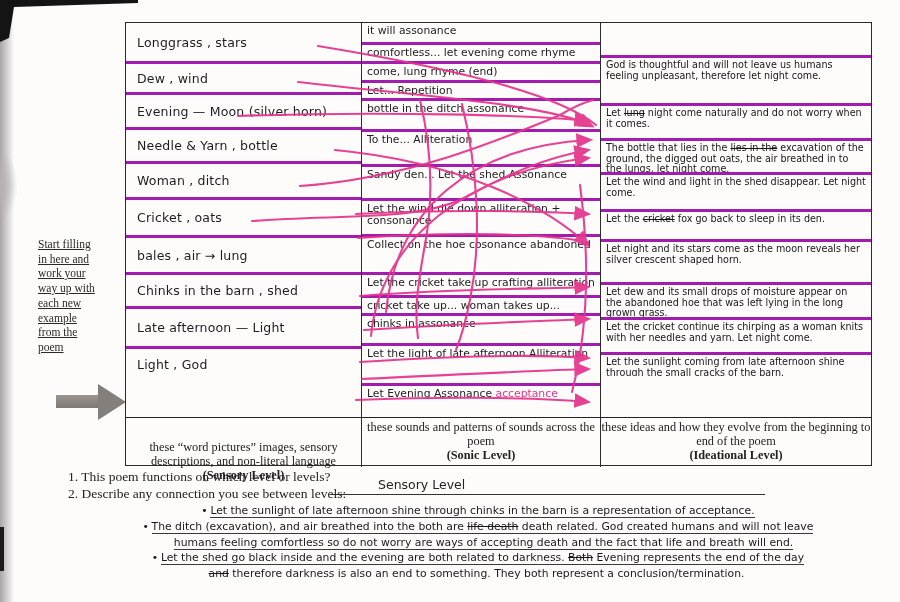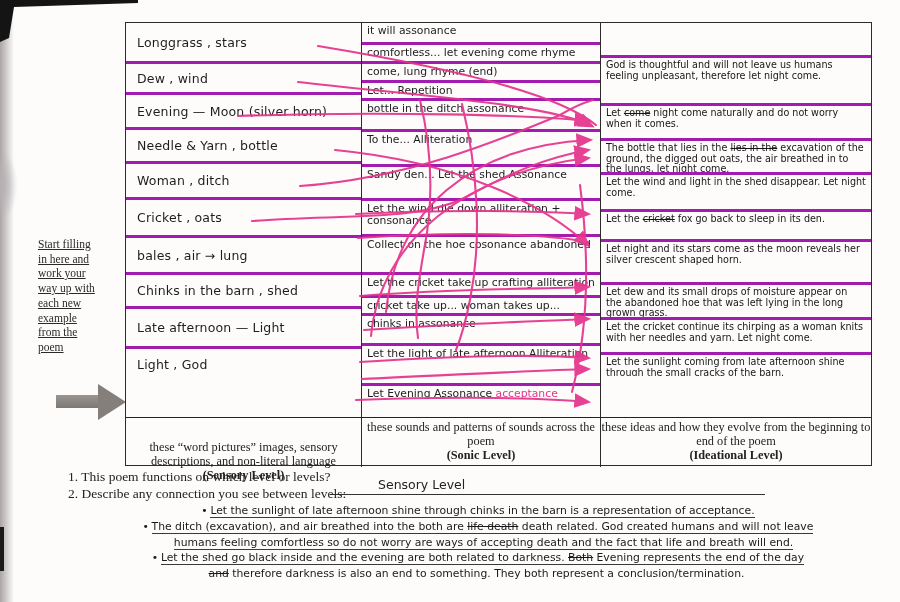--- a/index.html
+++ b/index.html
@@ -107,21 +107,21 @@
         <div class="cell hw" style="height:23px">Let the cricket take up crafting alliteration</div>
         <div class="cell hw" style="height:18px">cricket take up... woman takes up... repetition</div>
         <div class="cell hw" style="height:30px">chinks in assonance</div>
         <div class="cell hw" style="height:40px">Let the light of late afternoon Alliteration</div>
         <div class="cell hw" style="height:31px"><span>Let Evening Assonance </span><span class="pink-ink">acceptance</span></div>
       </div>
 
       <div class="col col-right">
         <div class="cell hw" style="height:35px"></div>
         <div class="cell hw" style="height:48px">God is thoughtful and will not leave us humans feeling unpleasant, therefore let night come.</div>
-        <div class="cell hw" style="height:35px"><span>Let </span><span class="struck">come</span><span> night come naturally and do not worry when it comes.</span></div>
+        <div class="cell hw" style="height:35px"><span>Let </span><span class="struck">lung</span><span> night come naturally and do not worry when it comes.</span></div>
         <div class="cell hw" style="height:34px"><span>The bottle that lies in the </span><span class="struck">lies in the</span><span> excavation of the ground, the digged out oats, the air breathed in to the lungs, let night come.</span></div>
         <div class="cell hw" style="height:37px">Let the wind and light in the shed disappear. Let night come.</div>
         <div class="cell hw" style="height:30px"><span>Let the </span><span class="struck">cricket</span><span> fox go back to sleep in its den.</span></div>
         <div class="cell hw" style="height:43px">Let night and its stars come as the moon reveals her silver crescent shaped horn.</div>
         <div class="cell hw" style="height:35px">Let dew and its small drops of moisture appear on the abandoned hoe that was left lying in the long grown grass.</div>
         <div class="cell hw" style="height:35px">Let the cricket continue its chirping as a woman knits with her needles and yarn. Let night come.</div>
         <div class="cell hw" style="height:21px">Let the sunlight coming from late afternoon shine through the small cracks of the barn.</div>
       </div>
     </div>
 

